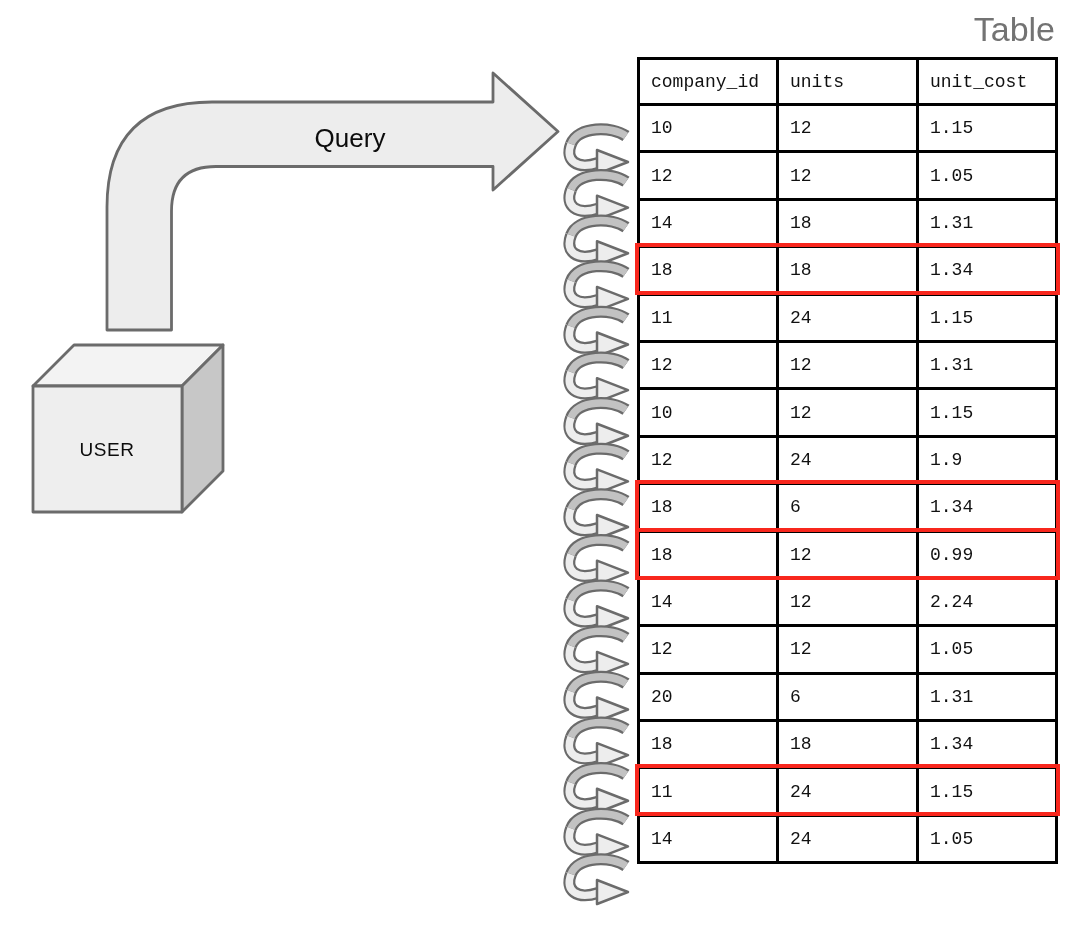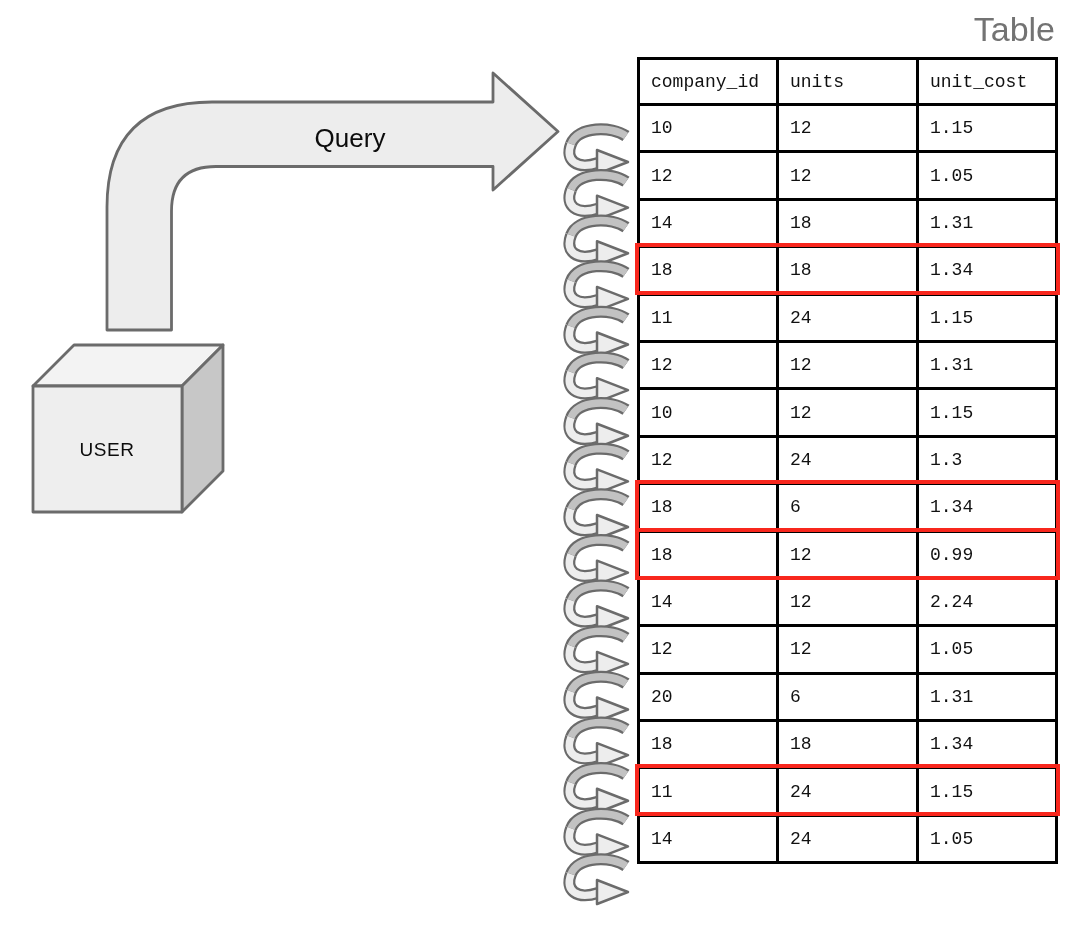--- a/index.html
+++ b/index.html
@@ -228,21 +228,21 @@
     <td>1.31</td>
   </tr>
           <tr>
     <td>10</td>
     <td>12</td>
     <td>1.15</td>
   </tr>
           <tr>
     <td>12</td>
     <td>24</td>
-    <td>1.3</td>
+    <td>1.9</td>
   </tr>
           <tr>
     <td>18</td>
     <td>6</td>
     <td>1.34</td>
   </tr>
           <tr>
     <td>18</td>
     <td>12</td>
     <td>0.99</td>

